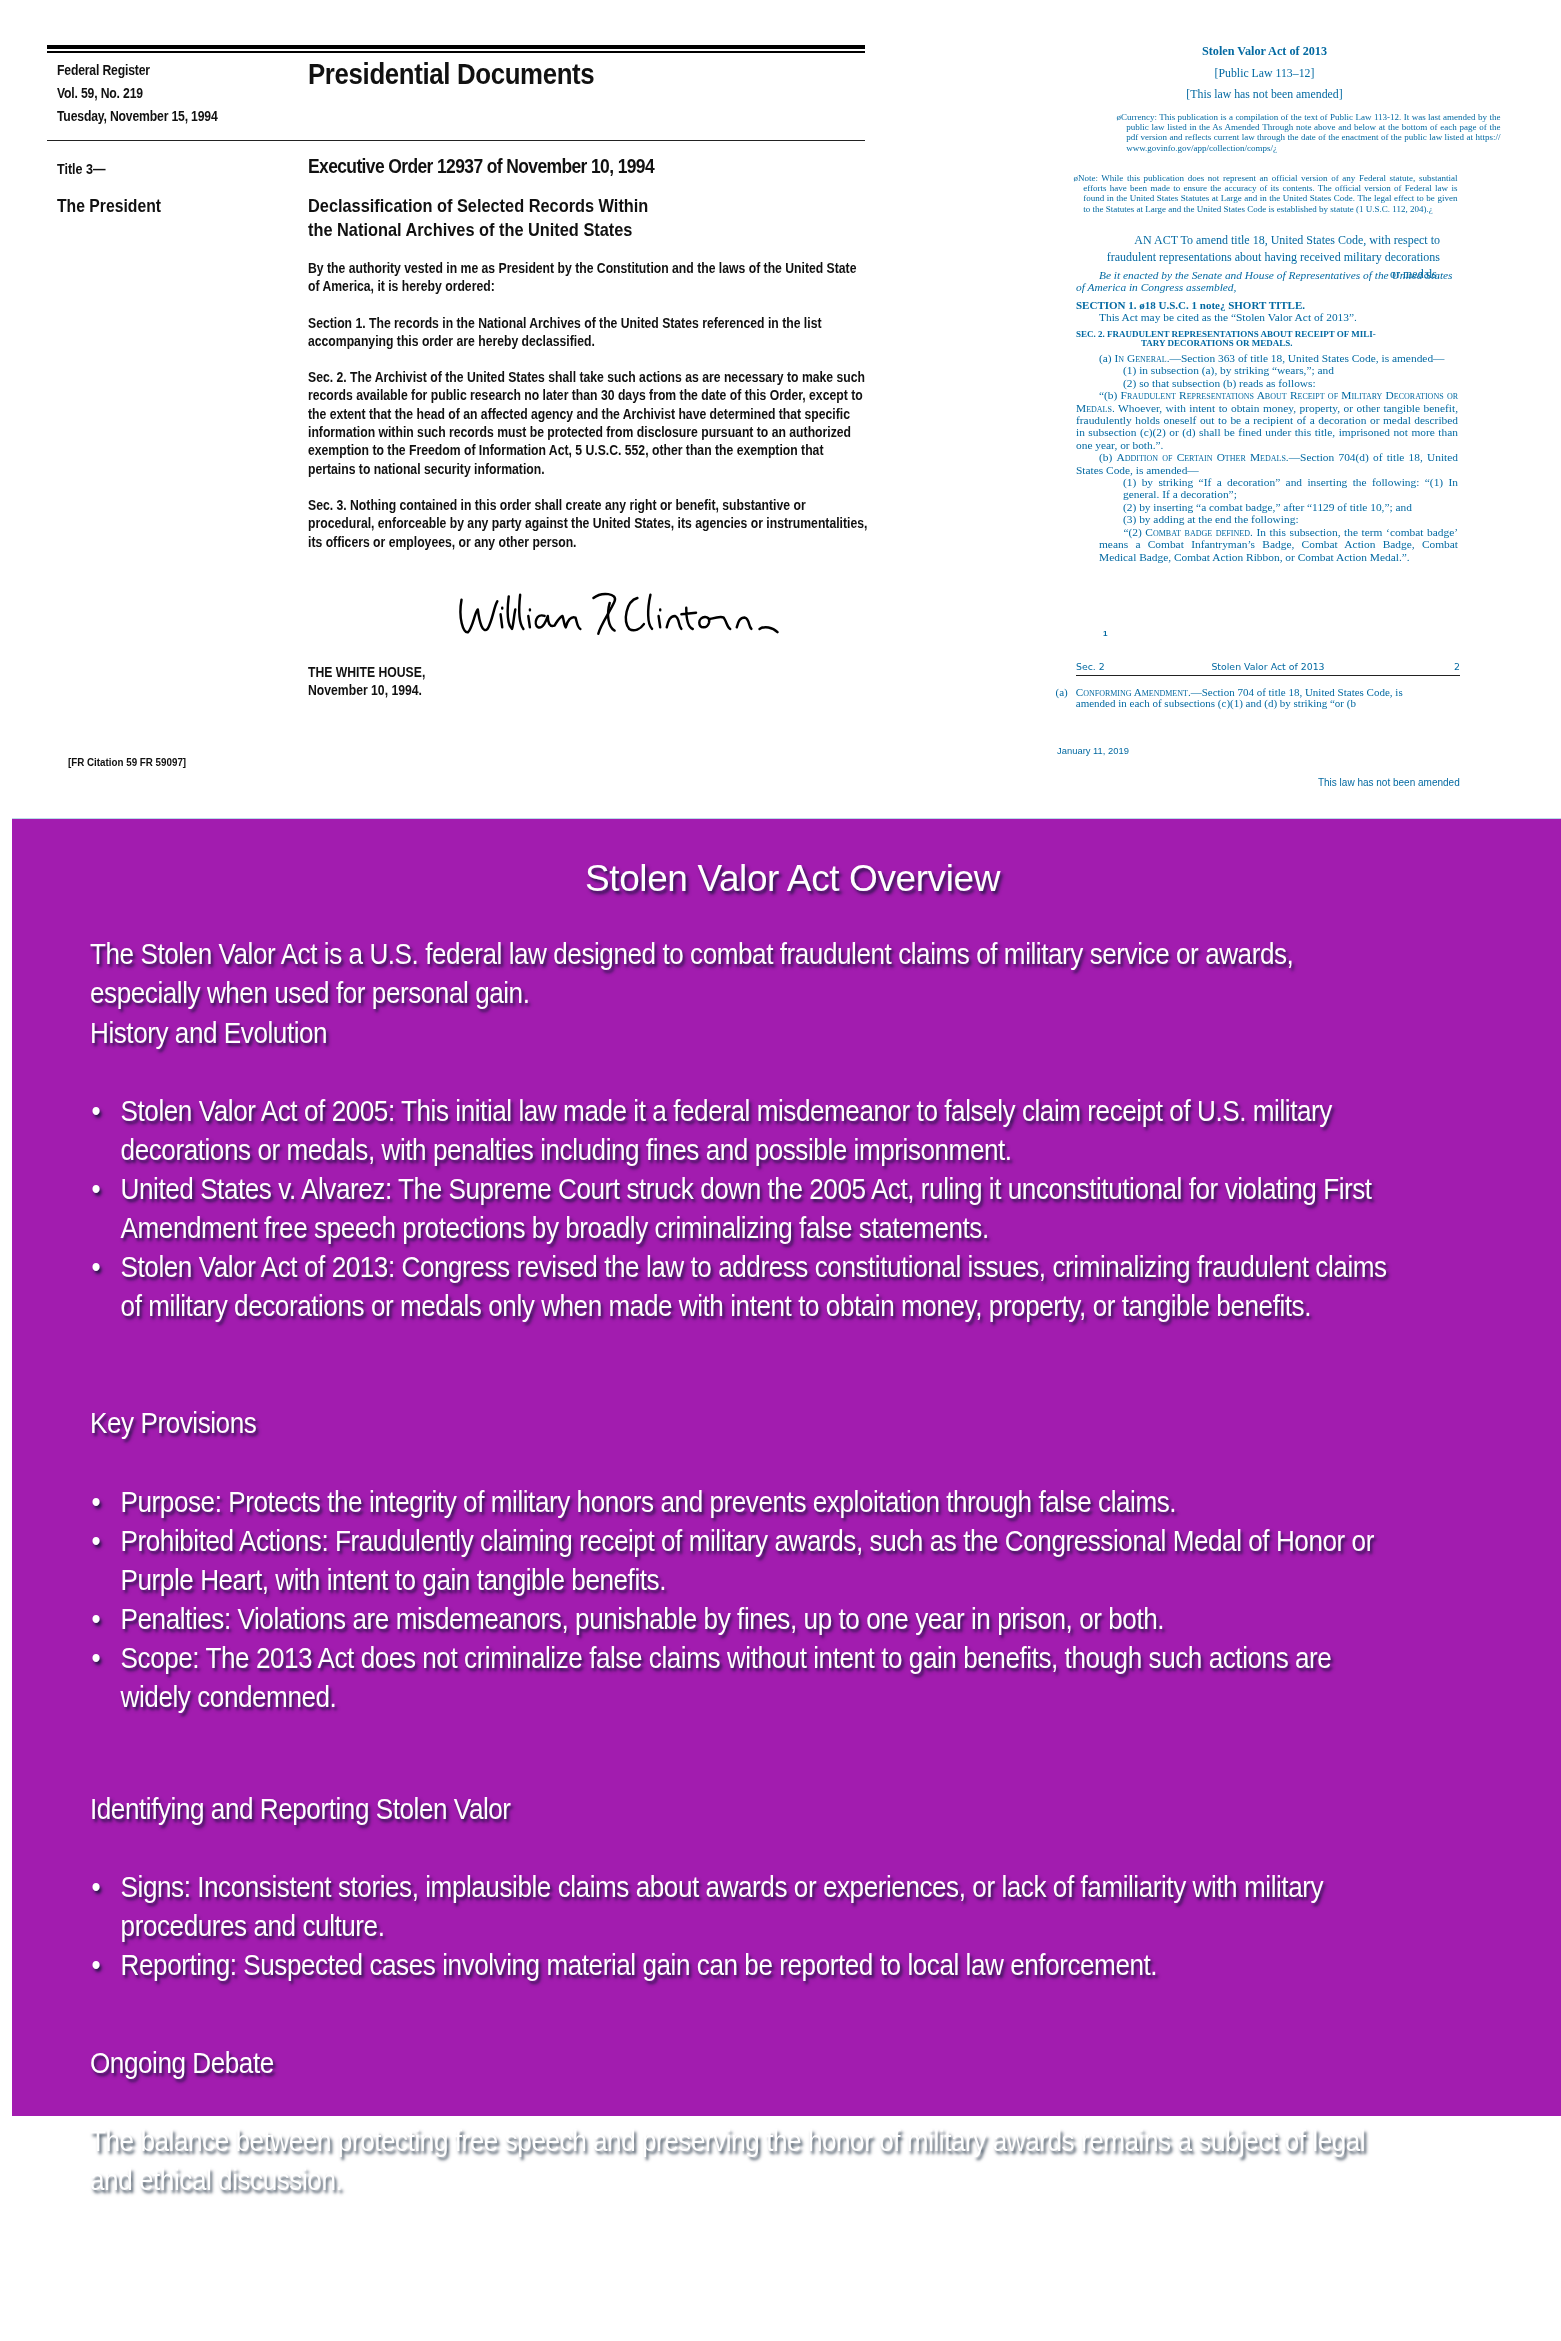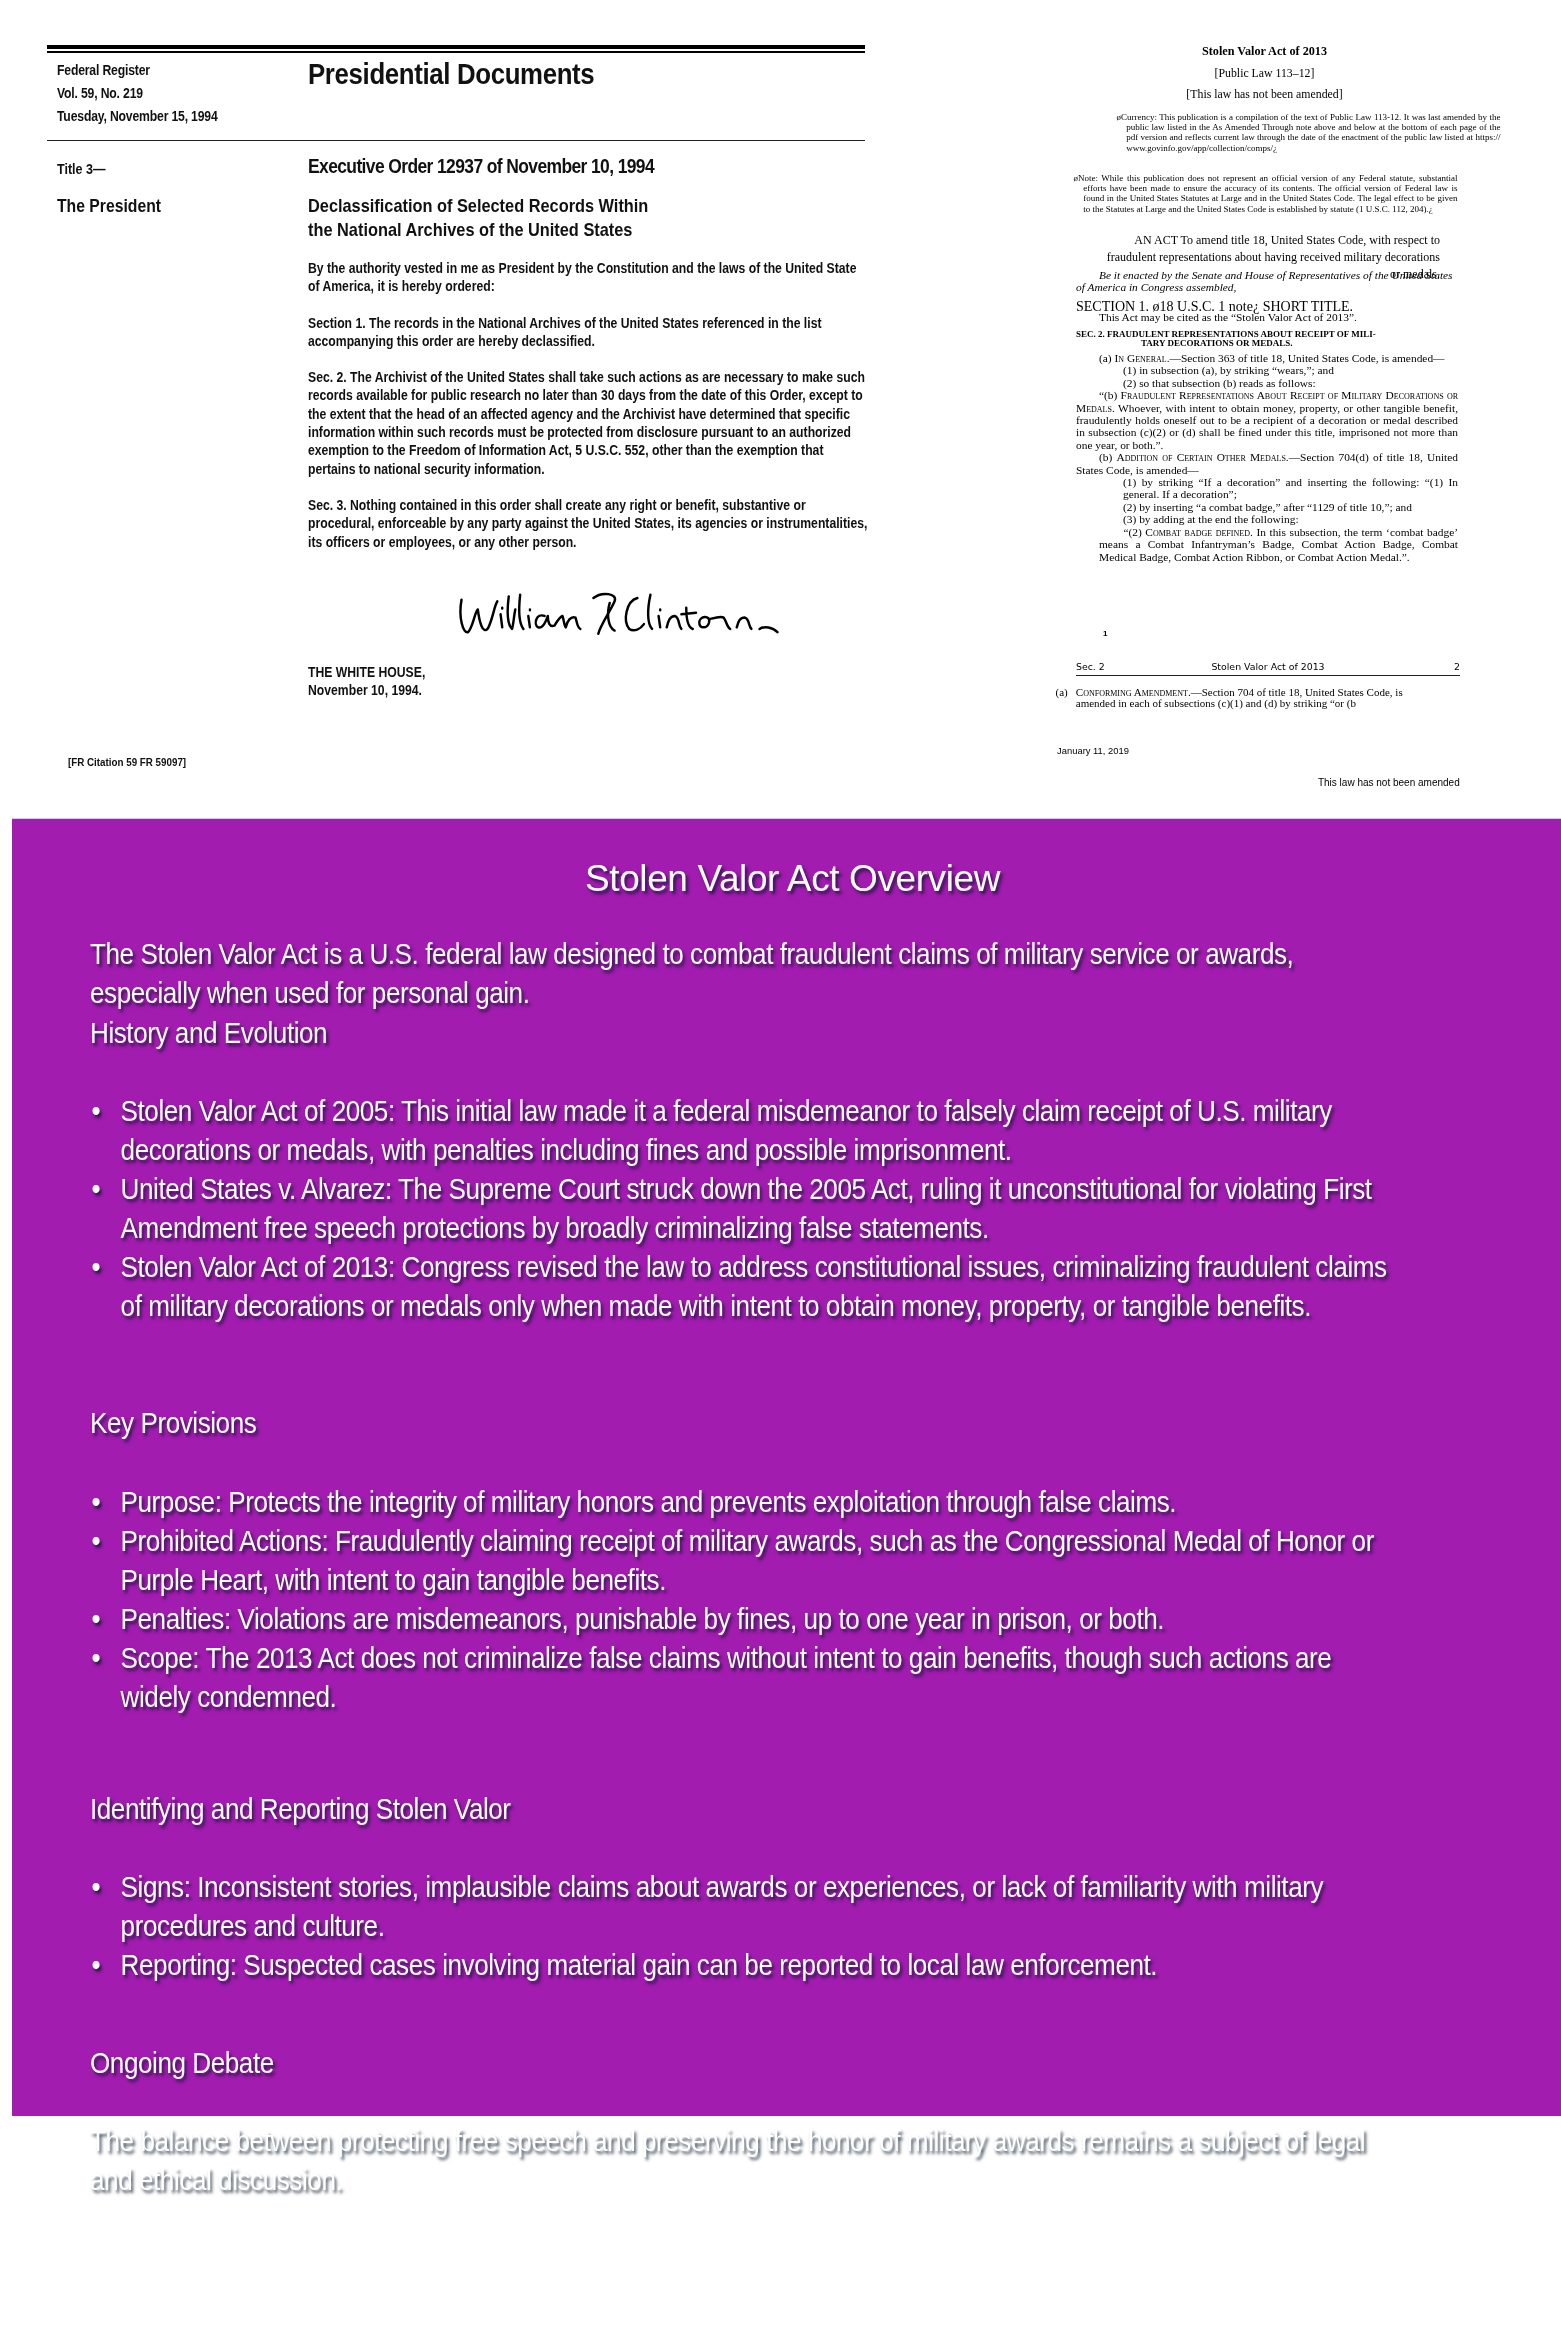--- a/index.html
+++ b/index.html
@@ -20,30 +20,30 @@
   .fr .president { position: absolute; left: 57px; top: 195px; font-size: 18.3px; font-weight: bold; transform: scaleX(0.86); transform-origin: left; }
   .fr .eo { position: absolute; left: 308px; top: 155px; font-size: 20.3px; font-weight: bold; letter-spacing: -0.7px; transform: scaleX(0.86); transform-origin: left; white-space: nowrap; }
   .fr .subject { position: absolute; left: 308px; top: 194px; width: 423px; font-size: 19px; font-weight: bold; line-height: 24.4px; transform: scaleX(0.86); transform-origin: left; }
   .fr .body { position: absolute; left: 308px; top: 259px; width: 651px; font-size: 14.2px; font-weight: bold; line-height: 18.3px; transform: scaleX(0.86); transform-origin: left; }
   .fr .body p { margin-bottom: 18px; }
   .fr .signature { position: absolute; left: 455px; top: 585px; width: 342px; height: 57px; }
   .fr .whitehouse { position: absolute; left: 308px; top: 663px; font-size: 14.2px; font-weight: bold; line-height: 18px; transform: scaleX(0.86); transform-origin: left; }
   .fr .citation { position: absolute; left: 68px; top: 756px; font-size: 11.4px; font-weight: bold; transform: scaleX(0.86); transform-origin: left; }
 
   
-  .sva { position: absolute; left: 1049px; top: 33px; width: 431px; height: 732px; font-family: "Liberation Serif", serif; color: #000000; }
+  .sva { position: absolute; left: 1049px; top: 33px; width: 431px; height: 732px; font-family: "Liberation Serif", serif; color: #0369a1; }
   .sva .t1 { position: absolute; left: 0; top: 11.4px; width: 100%; text-align: center; font-size: 12.2px; font-weight: bold; }
   .sva .t2 { position: absolute; left: 0; top: 33px; width: 100%; text-align: center; font-size: 11.8px; }
   .sva .t3 { position: absolute; left: 0; top: 54px; width: 100%; text-align: center; font-size: 11.8px; }
   .sva .note { position: absolute; left: 24.4px; width: 384px; font-size: 9px; line-height: 10.2px; text-align: justify; padding-left: 9.8px; text-indent: -9.8px; }
   .sva .note1 { top: 79px; margin-left: 43px; }
   .sva .note2 { top: 140px; }
   .sva .anact { position: absolute; left: 49px; top: 199px; width: 342px; text-align: right; font-size: 12px; line-height: 17px; }
   .sva .enact { position: absolute; left: 27px; top: 236px; width: 382px; font-size: 11.4px; line-height: 12.2px; font-style: italic; text-indent: 23px; }
-  .sva .sec1 { position: absolute; left: 27px; top: 266px; font-size: 14px; font-weight: normal; }
+  .sva .sec1 { position: absolute; left: 27px; top: 266px; font-size: 11px; font-weight: bold; }
   .sva .cited { position: absolute; left: 50px; top: 278px; font-size: 11.4px; }
   .sva .sec2 { position: absolute; left: 27px; top: 297px; width: 382px; font-size: 9px; font-weight: bold; line-height: 9.4px; text-align: justify; }
   .sva .sec2 .ind { display: block; padding-left: 65px; }
   .sva .bodytext { position: absolute; left: 27px; top: 319px; width: 382px; font-size: 11.4px; line-height: 12.4px; text-align: justify; }
   .sva .bodytext .p { display: block; }
   .sva .bodytext .i1 { text-indent: 23px; }
   .sva .bodytext .i2 { padding-left: 47px; }
   .sva .bodytext .i4 { padding-left: 23px; text-indent: 24.4px; }
   .sva .sc { font-variant: small-caps; }
   .sva .pagenum { position: absolute; left: 54px; top: 596px; font-family: "Liberation Sans", sans-serif; font-size: 8.1px; font-weight: bold; }

